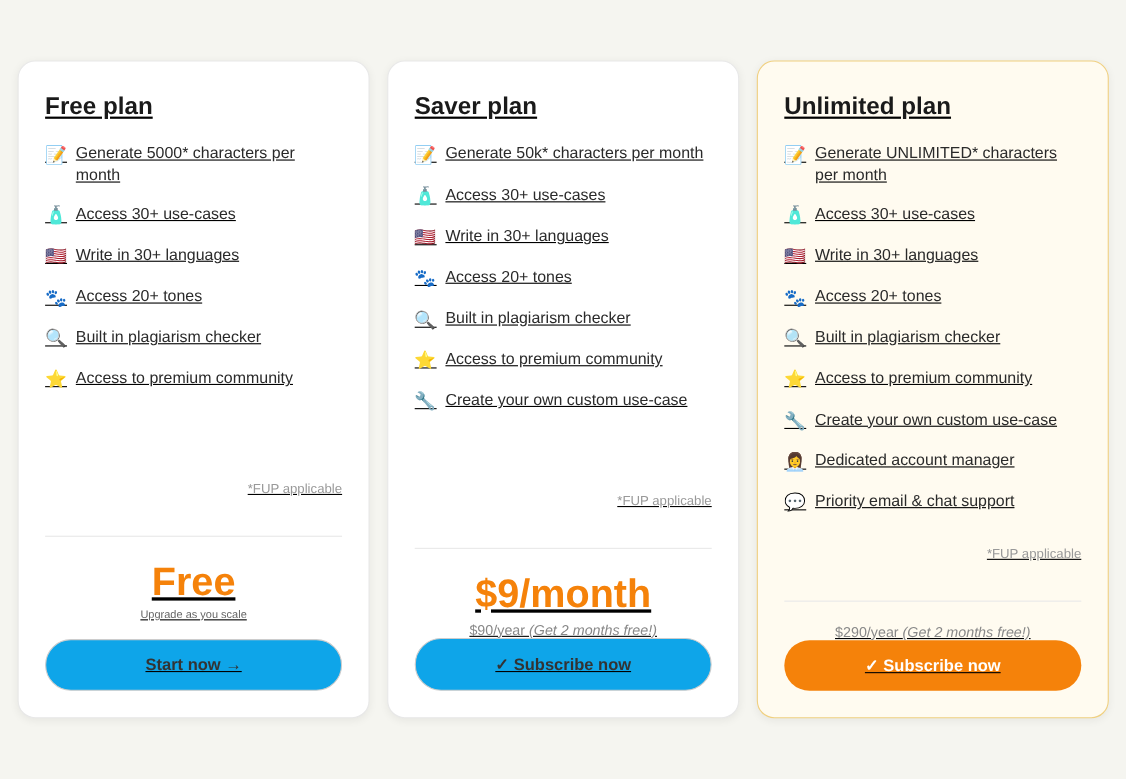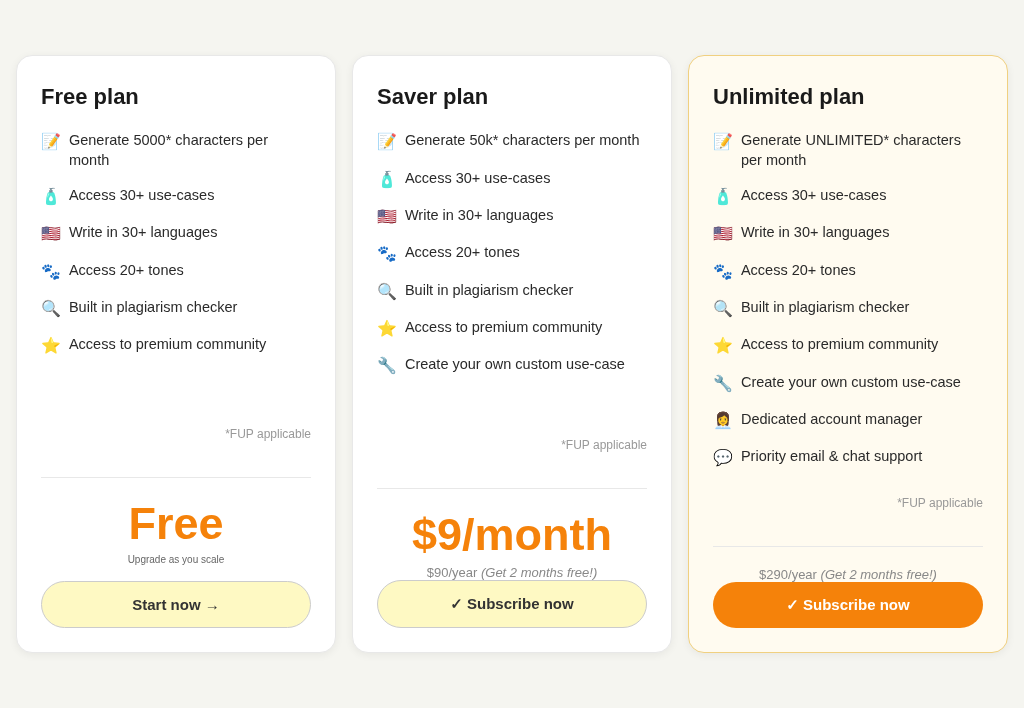--- a/index.html
+++ b/index.html
@@ -22,20 +22,21 @@
     .plan-card {
       background: #fff;
       border-radius: 16px;
       flex: 1;
       display: flex;
       flex-direction: column;
       padding: 28px 24px 24px;
       box-shadow: 0 2px 8px rgba(0,0,0,0.06);
       border: 1.5px solid #e8e8e8;
       position: relative;
+      text-decoration: underline;
     }
     .plan-card.unlimited {
       background: #fffbf0;
       border-color: #f0d080;
     }
     .plan-title {
       font-size: 22px;
       font-weight: 700;
       color: #1a1a1a;
       margin-bottom: 20px;
@@ -69,21 +70,21 @@
     .divider {
       border: none;
       border-top: 1px solid #e8e8e8;
       margin: 16px 0 20px;
     }
     .pricing-section {
       text-align: center;
       margin-top: auto;
     }
     .price-main {
-      font-size: 45px;
+      font-size: 36px;
       font-weight: 800;
       color: #f5820a;
       display: block;
       margin-bottom: 4px;
     }
     .price-sub {
       font-size: 13px;
       color: #888;
     }
     .price-sub em {
@@ -99,21 +100,21 @@
       width: 100%;
       padding: 14px 20px;
       border-radius: 50px;
       font-size: 15px;
       font-weight: 600;
       cursor: pointer;
       text-align: center;
       transition: background 0.2s;
     }
     .btn-outline {
-      background: #fef9c3;
+      background: #0ea5e9;
       border: 1.5px solid #ccc;
       color: #333;
     }
     .btn-filled {
       background: #f5820a;
       border: none;
       color: #fff;
     }
   </style>
 </head>

